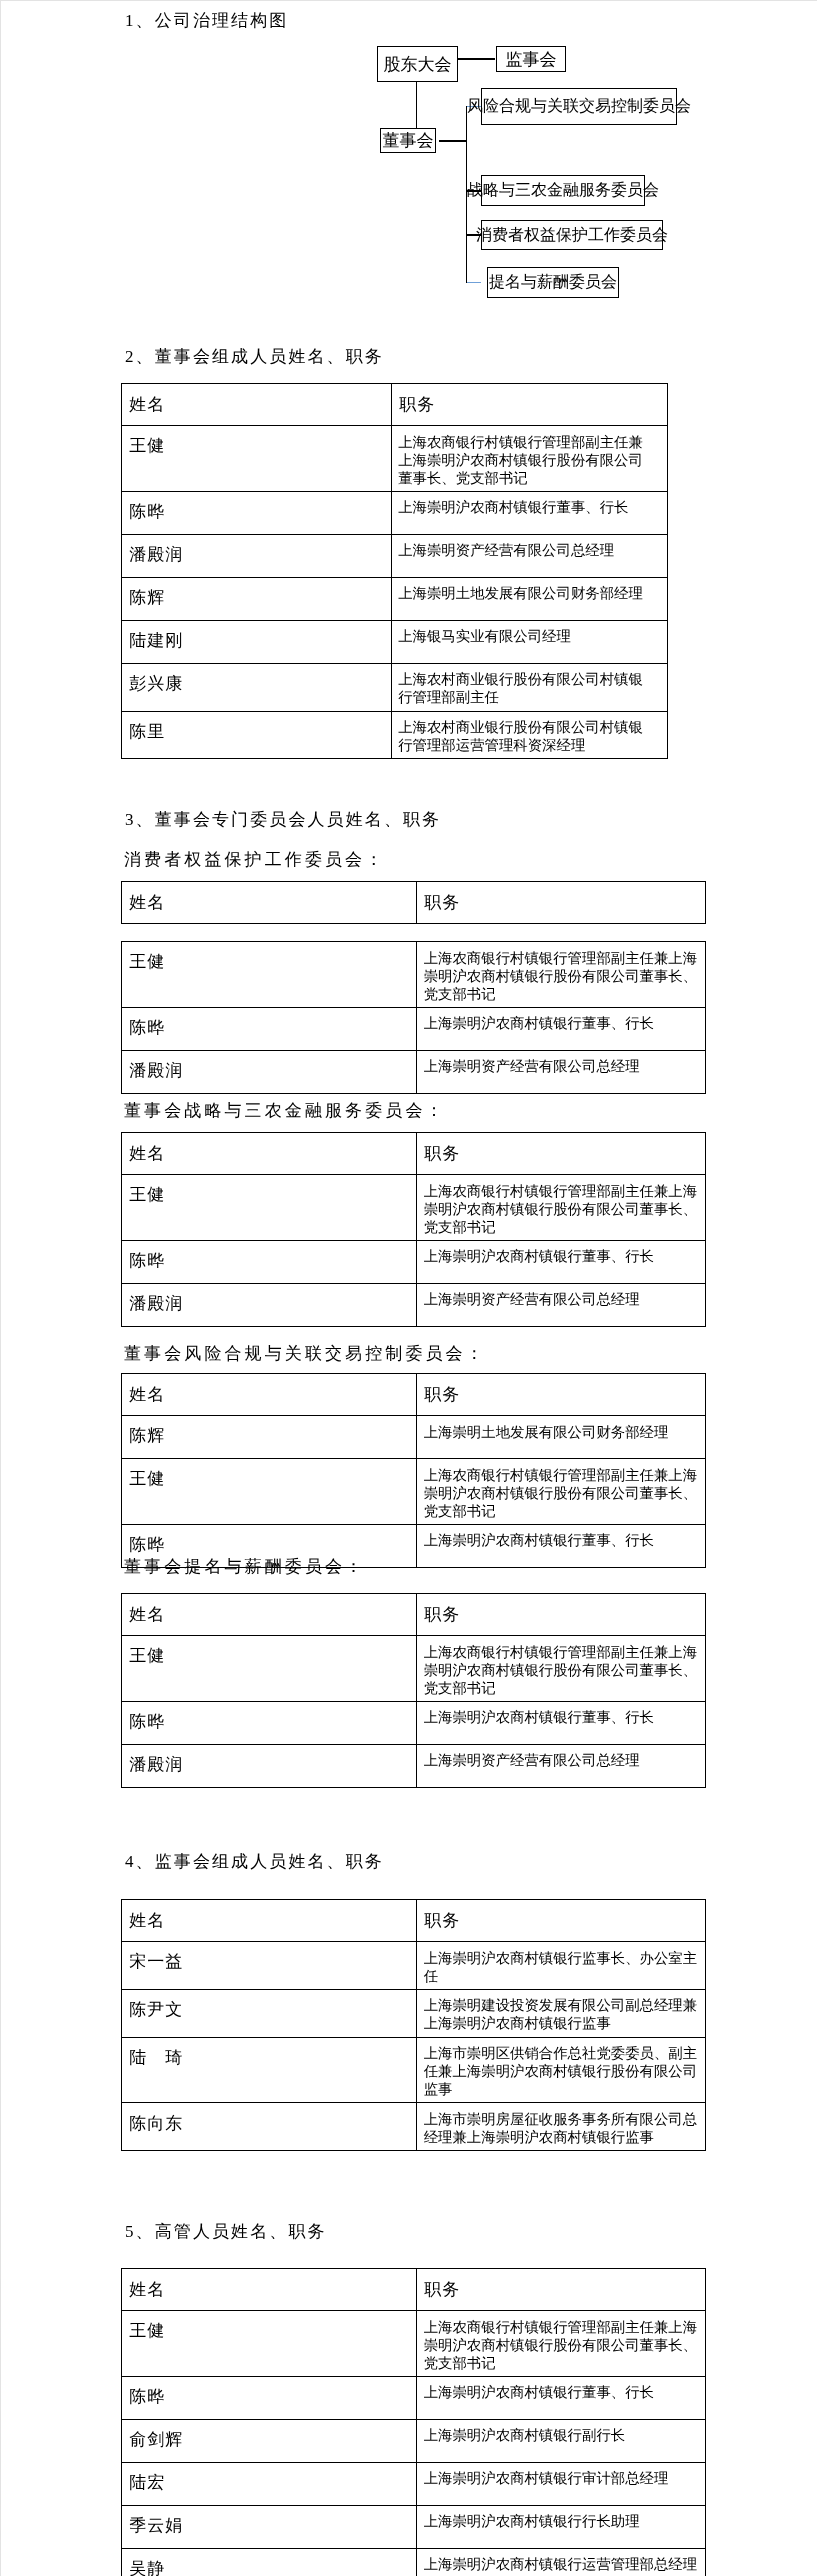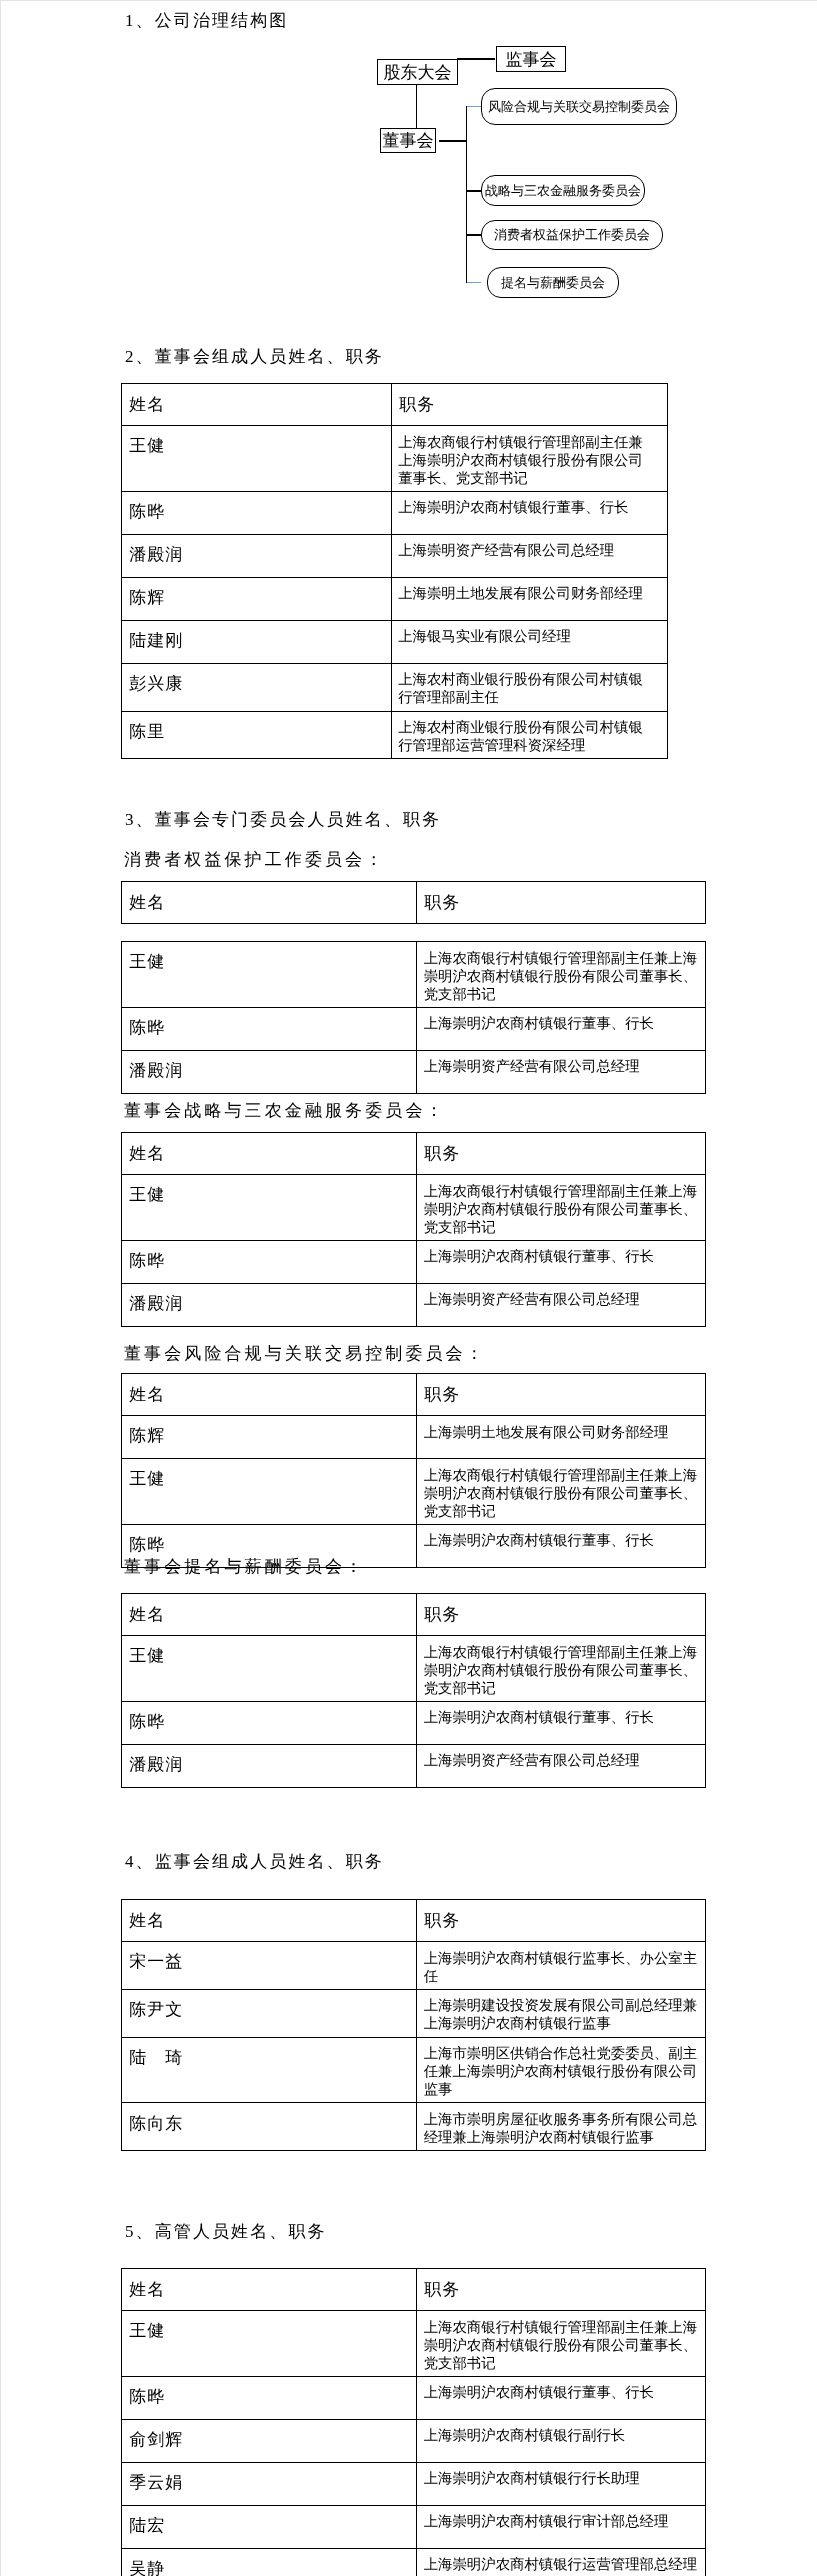--- a/index.html
+++ b/index.html
@@ -11,21 +11,21 @@
   
   .doc-table{position:absolute;border-collapse:collapse;table-layout:fixed;background:#fff;}
   .doc-table td{border:1px solid #000;vertical-align:top;box-sizing:border-box;}
   .doc-table td.hc{height:42px;font-size:17px;letter-spacing:1px;padding:9.3px 4.1px 4.1px 7.2px;}
   .doc-table td.nc{height:43px;font-size:17px;letter-spacing:1px;padding:8.2px 4.1px 4.1px 7.2px;}
   .doc-table td.jc{height:43px;font-size:14.4px;line-height:18px;padding:6.7px 12.4px 4.1px 6.2px;}
   .t3 td.jc{padding:6.7px 4.1px 4.1px 6.7px;}
   
   .ob{position:absolute;background:#fff;border:1px solid #000;box-sizing:border-box;
       display:flex;align-items:center;justify-content:center;font-size:17px;white-space:nowrap;}
-  .ob.sm{font-size:13px;border-radius:14px;}
+  .ob.sm{font-size:16px;}
   .ln{position:absolute;background:#000;}
   .ln.blue{background:#6fa0d8;}
 </style>
 </head>
 <body>
 
 <div class="page">
 
   <div class="sec-title" style="top:8.2px">1、公司治理结构图</div>
 
@@ -33,21 +33,21 @@
 
     <i class="ln" style="left:456px;top:57px;width:38px;height:1.5px"></i>
     <i class="ln" style="left:415px;top:71px;width:1px;height:57px"></i>
     <i class="ln" style="left:438px;top:139px;width:27px;height:1.5px"></i>
     <i class="ln" style="left:465px;top:105px;width:1px;height:177px"></i>
     <i class="ln blue" style="left:466px;top:105px;width:14px;height:1px"></i>
     <i class="ln" style="left:466px;top:189px;width:14px;height:1.5px"></i>
     <i class="ln" style="left:466px;top:233px;width:14px;height:1.5px"></i>
     <i class="ln blue" style="left:466px;top:281px;width:14px;height:1px"></i>
 
-    <div class="ob" style="left:376px;top:58px;width:81px;height:26px">股东大会</div>
+    <div class="ob" style="left:376px;top:45px;width:81px;height:36px">股东大会</div>
     <div class="ob" style="left:495px;top:45px;width:70px;height:26px">监事会</div>
     <div class="ob" style="left:379px;top:127px;width:56px;height:25px">董事会</div>
     <div class="ob sm" style="left:480px;top:87px;width:196px;height:37px">风险合规与关联交易控制委员会</div>
     <div class="ob sm" style="left:480px;top:174px;width:164px;height:31px">战略与三农金融服务委员会</div>
     <div class="ob sm" style="left:480px;top:219px;width:182px;height:30px">消费者权益保护工作委员会</div>
     <div class="ob sm" style="left:486px;top:266px;width:132px;height:31px">提名与薪酬委员会</div>
   </div>
 
   <div class="sec-title" style="top:344px">2、董事会组成人员姓名、职务</div>
 
@@ -253,28 +253,28 @@
         </tr>
     <tr>
           <td class="nc">陈晔</td>
           <td class="jc">上海崇明沪农商村镇银行董事、行长</td>
         </tr>
     <tr>
           <td class="nc">俞剑辉</td>
           <td class="jc">上海崇明沪农商村镇银行副行长</td>
         </tr>
     <tr>
+          <td class="nc">陆宏</td>
+          <td class="jc">上海崇明沪农商村镇银行审计部总经理</td>
+        </tr>
+    <tr>
           <td class="nc">季云娟</td>
           <td class="jc">上海崇明沪农商村镇银行行长助理</td>
         </tr>
     <tr>
-          <td class="nc">陆宏</td>
-          <td class="jc">上海崇明沪农商村镇银行审计部总经理</td>
-        </tr>
-    <tr>
           <td class="nc">吴静</td>
           <td class="jc">上海崇明沪农商村镇银行运营管理部总经理</td>
         </tr>
 
   </tbody>
     </table>
 
   <div>
     
     

